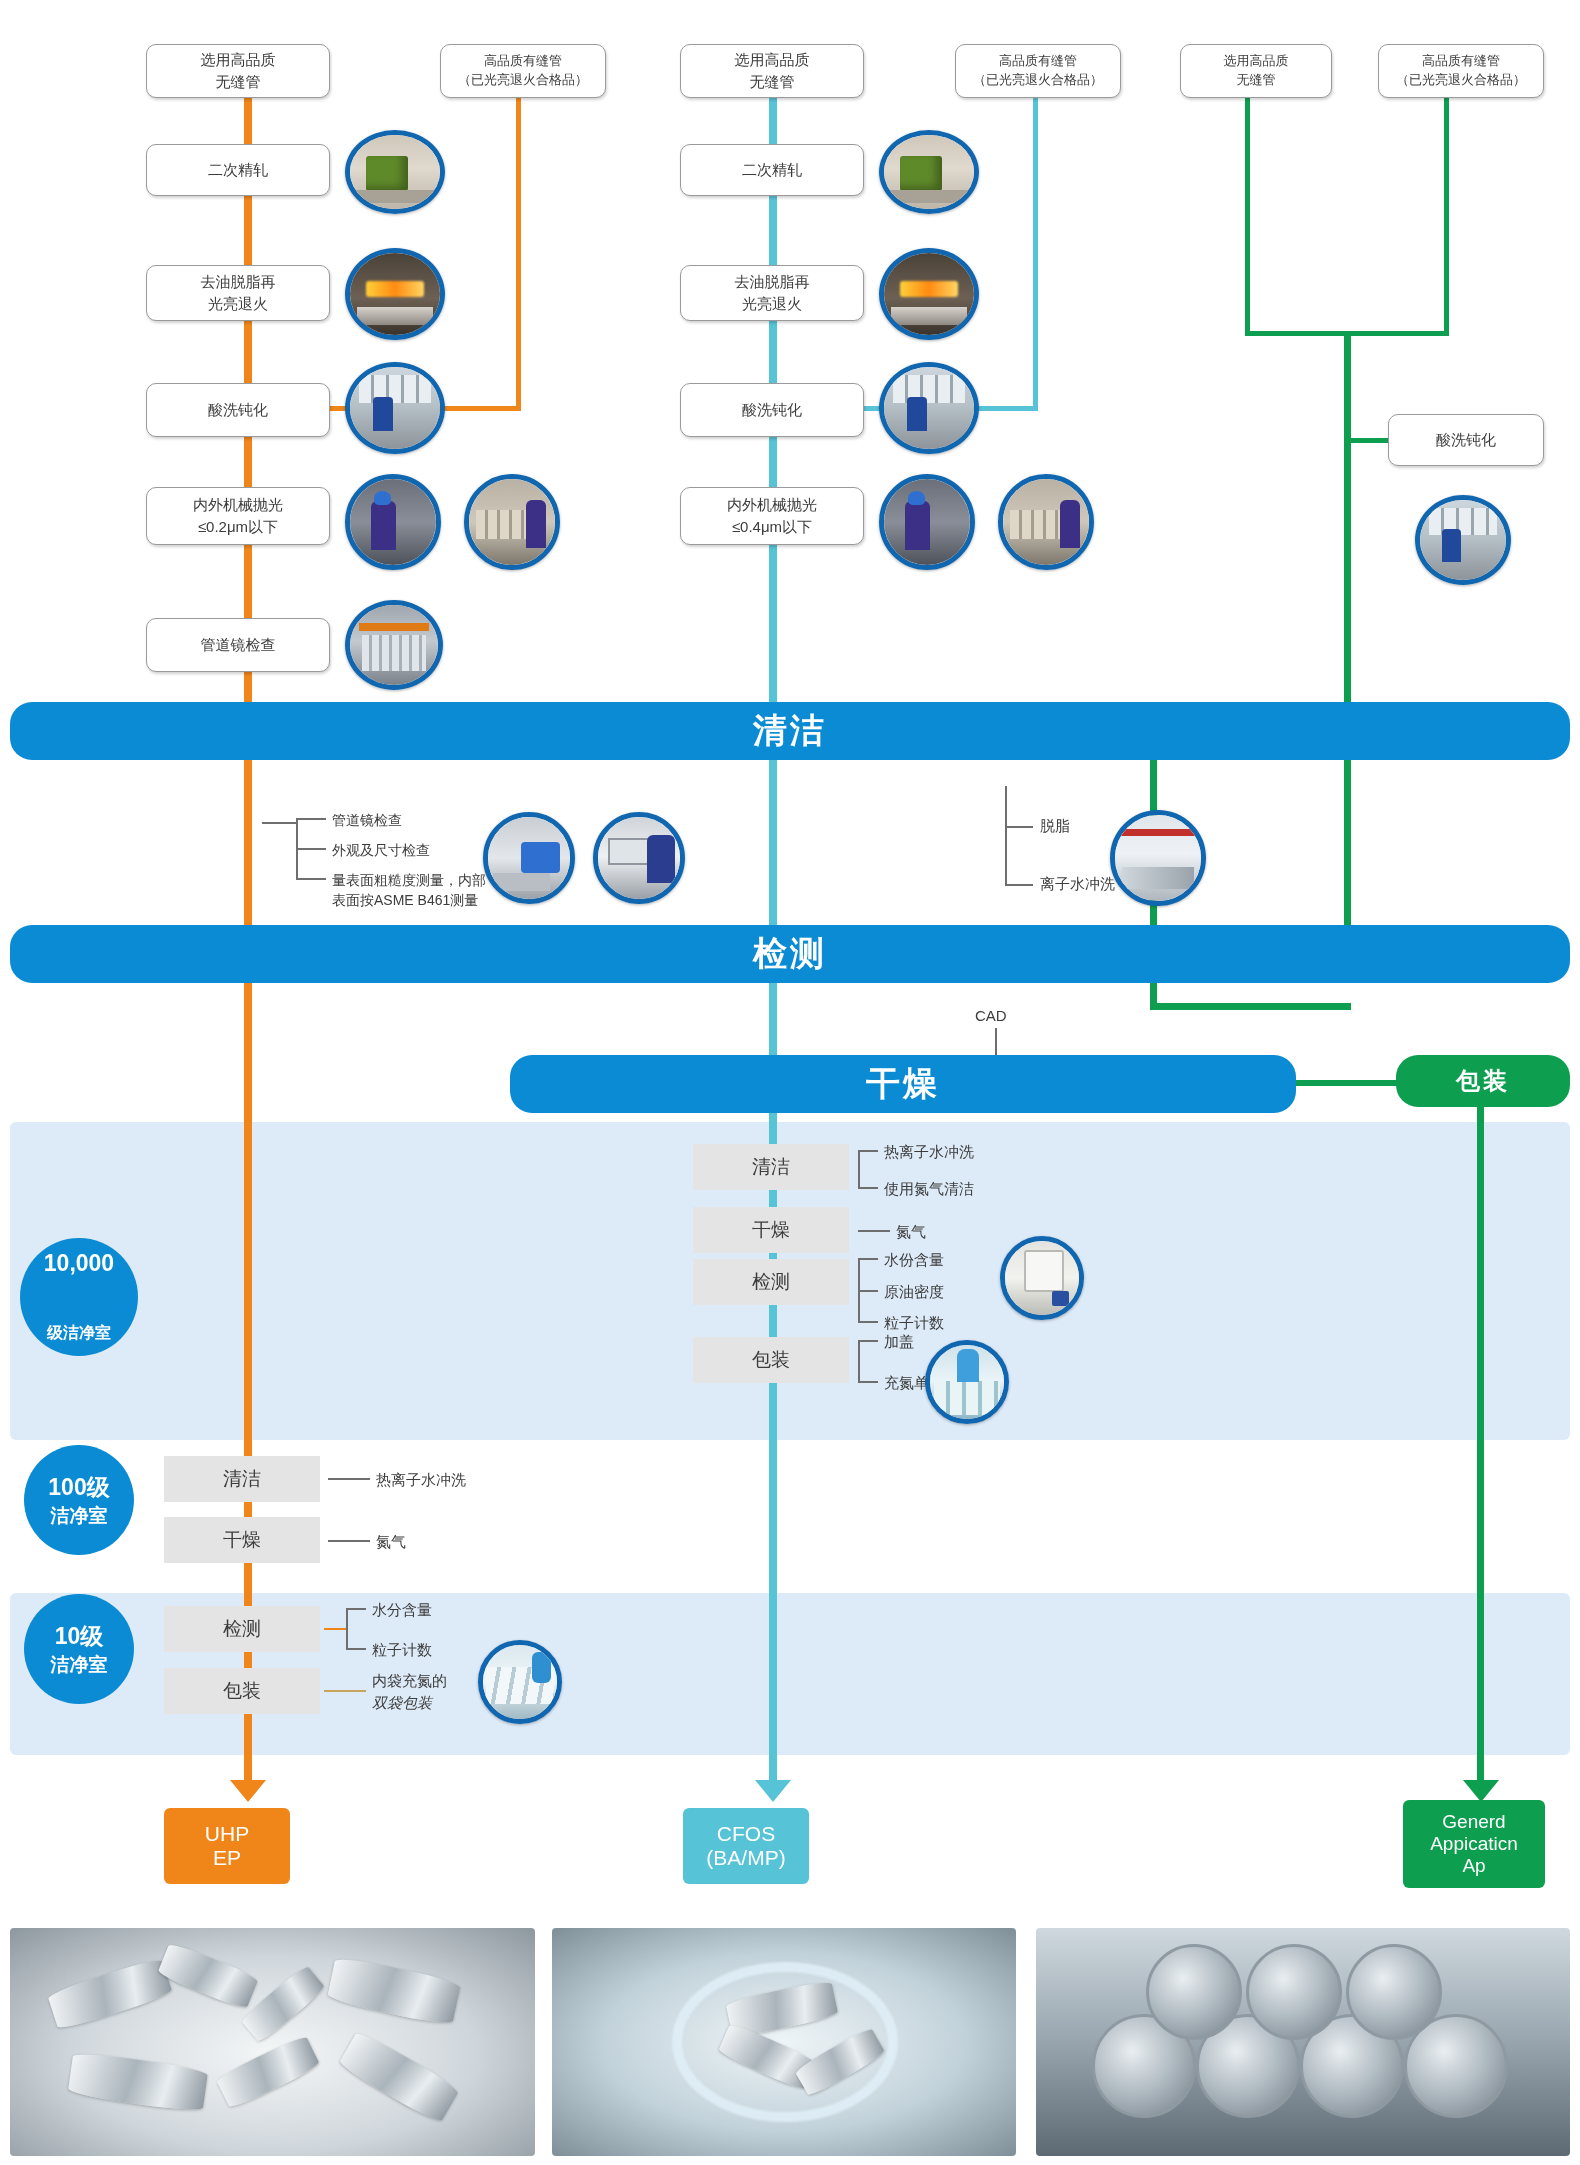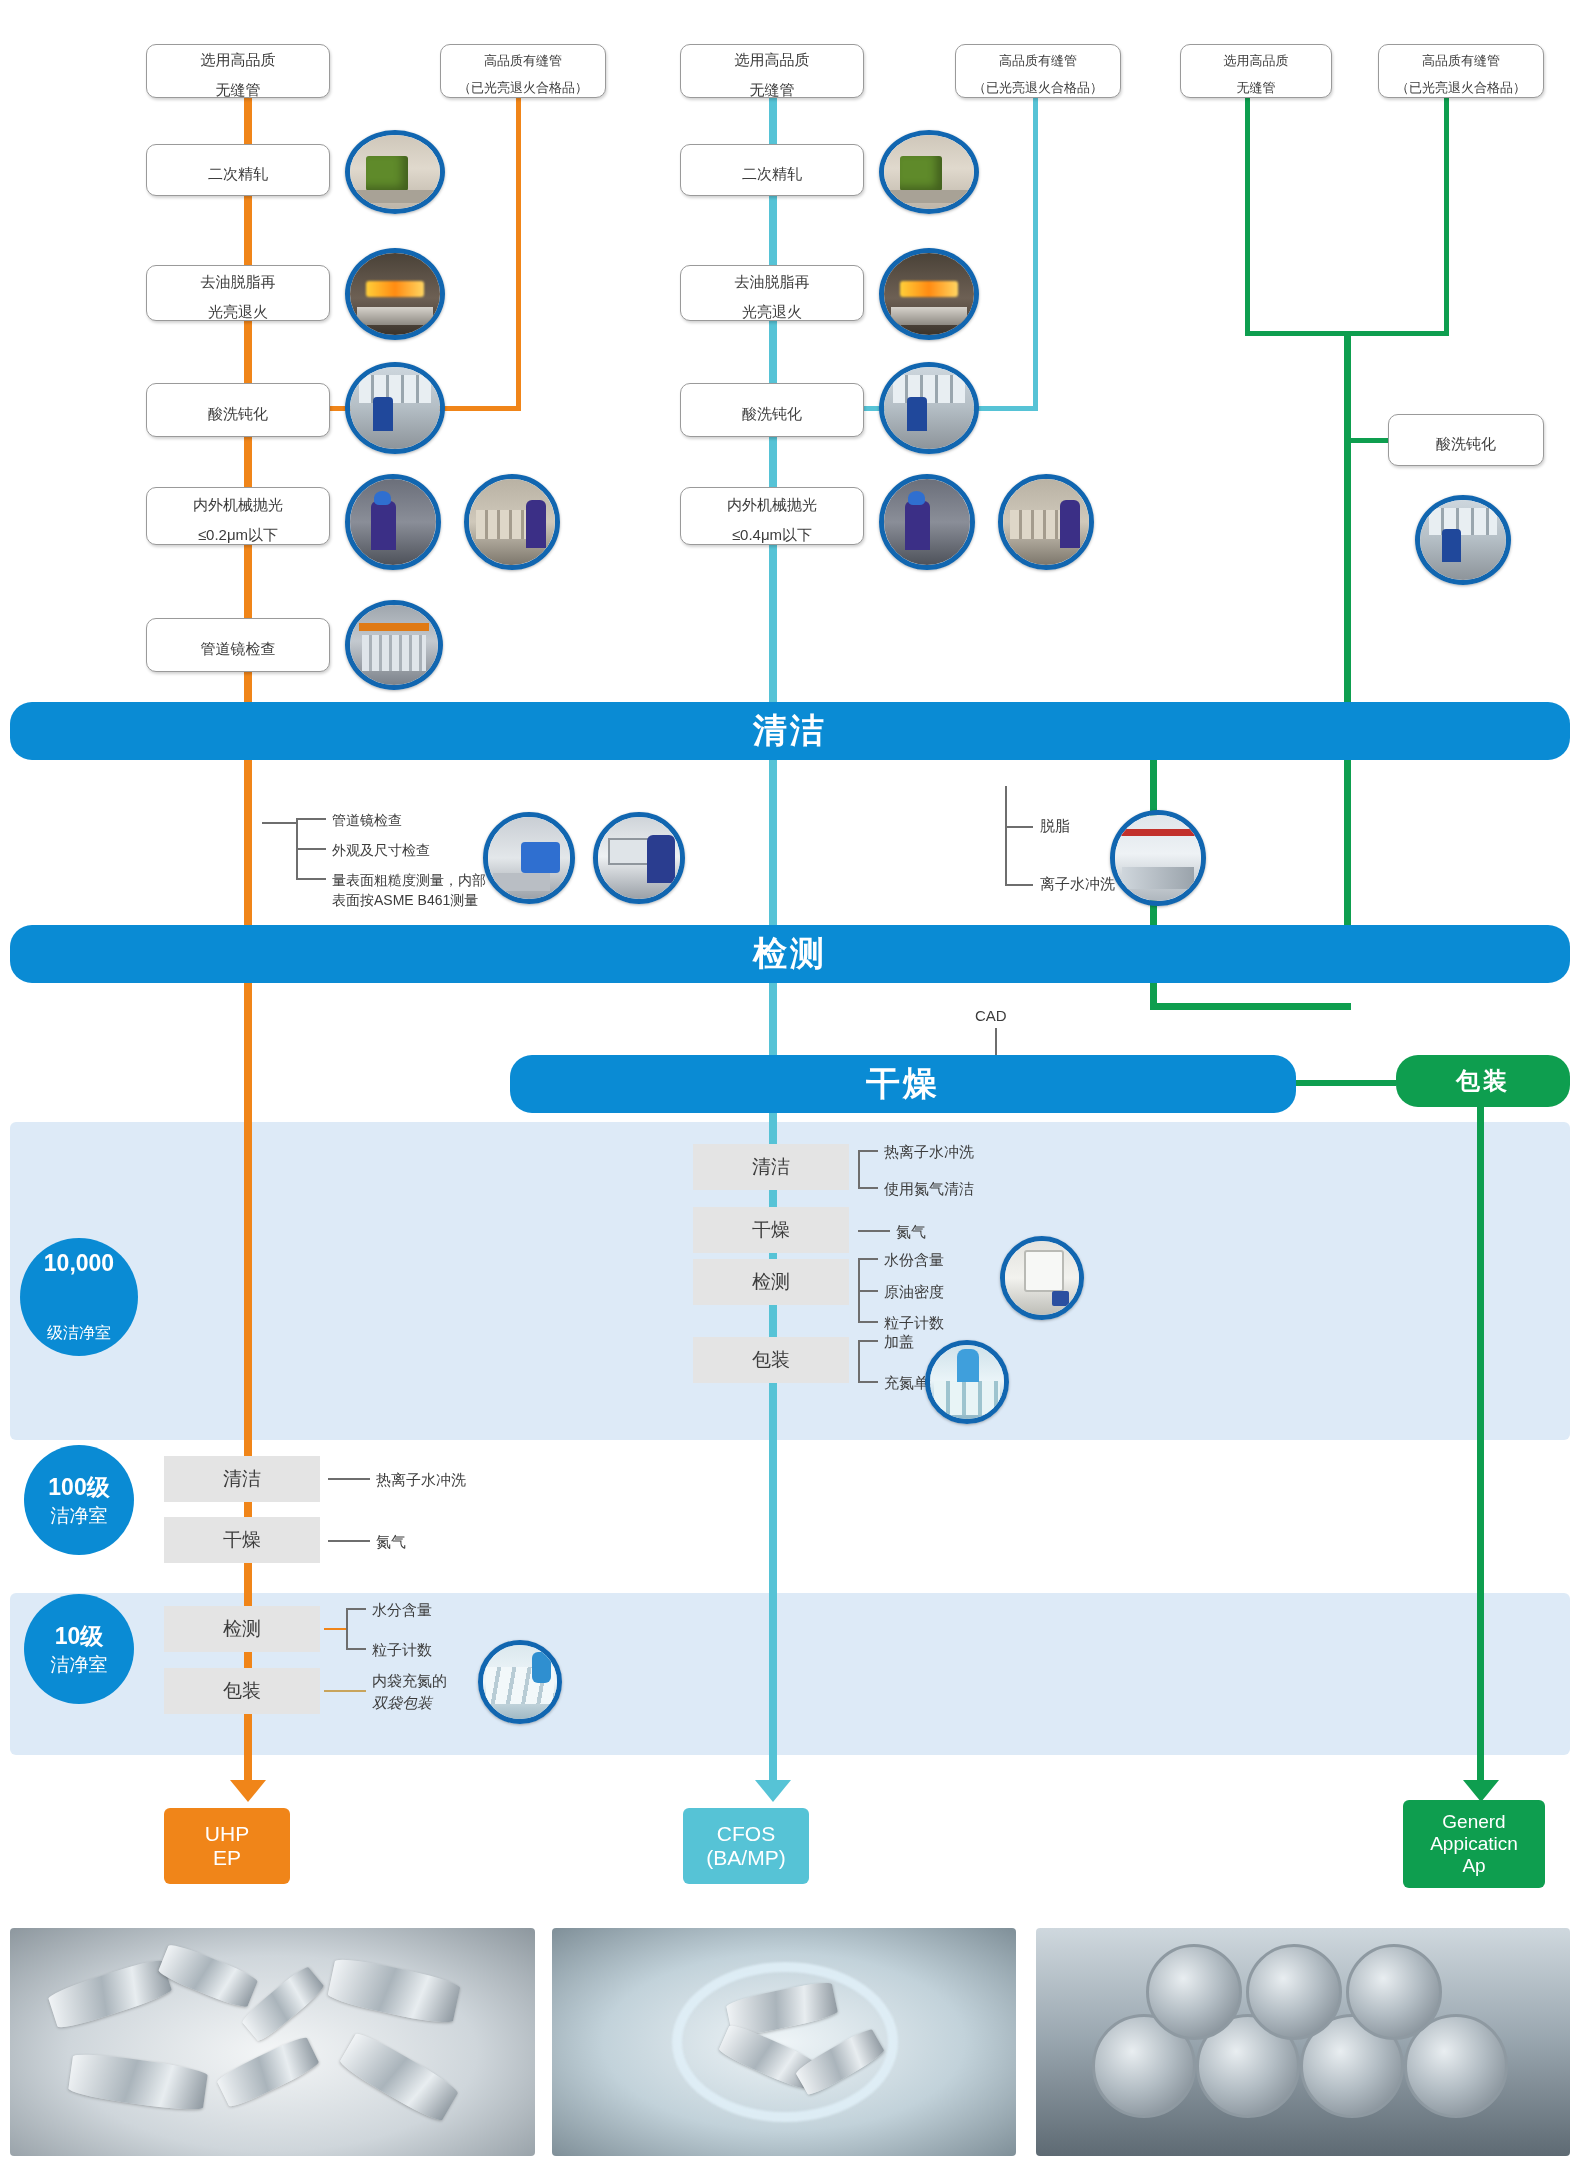--- a/index.html
+++ b/index.html
@@ -19,21 +19,21 @@
     border: 1px solid #9a9a9a;
     border-radius: 10px;
     box-shadow: 1px 2px 3px rgba(0,0,0,0.18);
     display: flex; align-items: center; justify-content: center;
     text-align: center;
     color: #3c3c3c;
     font-size: 15px;
     line-height: 1.45;
     z-index: 6;
   }
-  .pbox span { display: block; margin-top: 8px; }
+  .pbox span { display: block; }
 
   
   .line { position: absolute; z-index: 2; }
   .ln-orange { background: #F08519; }
   .ln-cyan   { background: #56C3D6; }
   .ln-green  { background: #0E9E4F; }
   .ln-gray   { background: #6e6e6e; }
   .ln-tan    { background: #C8A45C; }
 
   
@@ -143,21 +143,21 @@
     position: absolute;
     border-radius: 50%;
     background: #0A8BD4;
     color: #ffffff;
     display: flex; flex-direction: column;
     align-items: center; justify-content: center;
     text-align: center;
     z-index: 5;
   }
   .croom .l1 { font-weight: bold; }
-  .croom .l2 { font-weight: normal; }
+  .croom .l2 { font-weight: bold; }
 
   
   .gbox {
     position: absolute;
     background: #E4E4E4;
     display: flex; align-items: center; justify-content: center;
     color: #3c3c3c; font-size: 19px;
     z-index: 5;
   }
 

